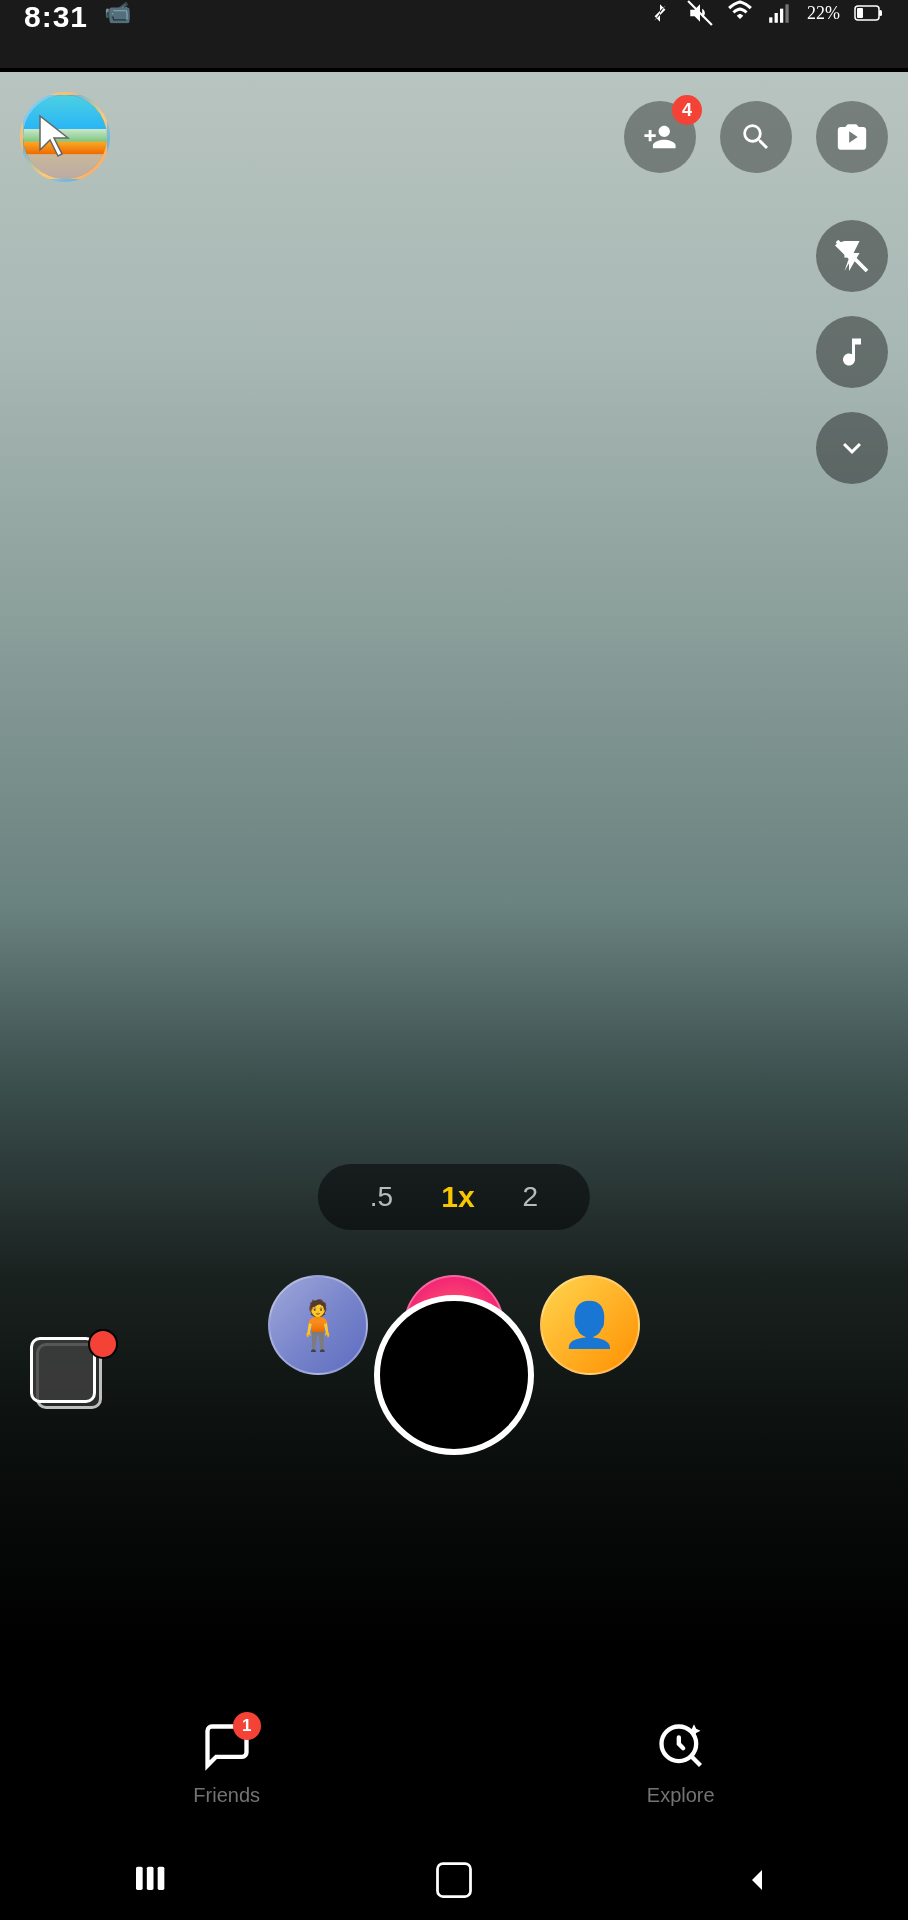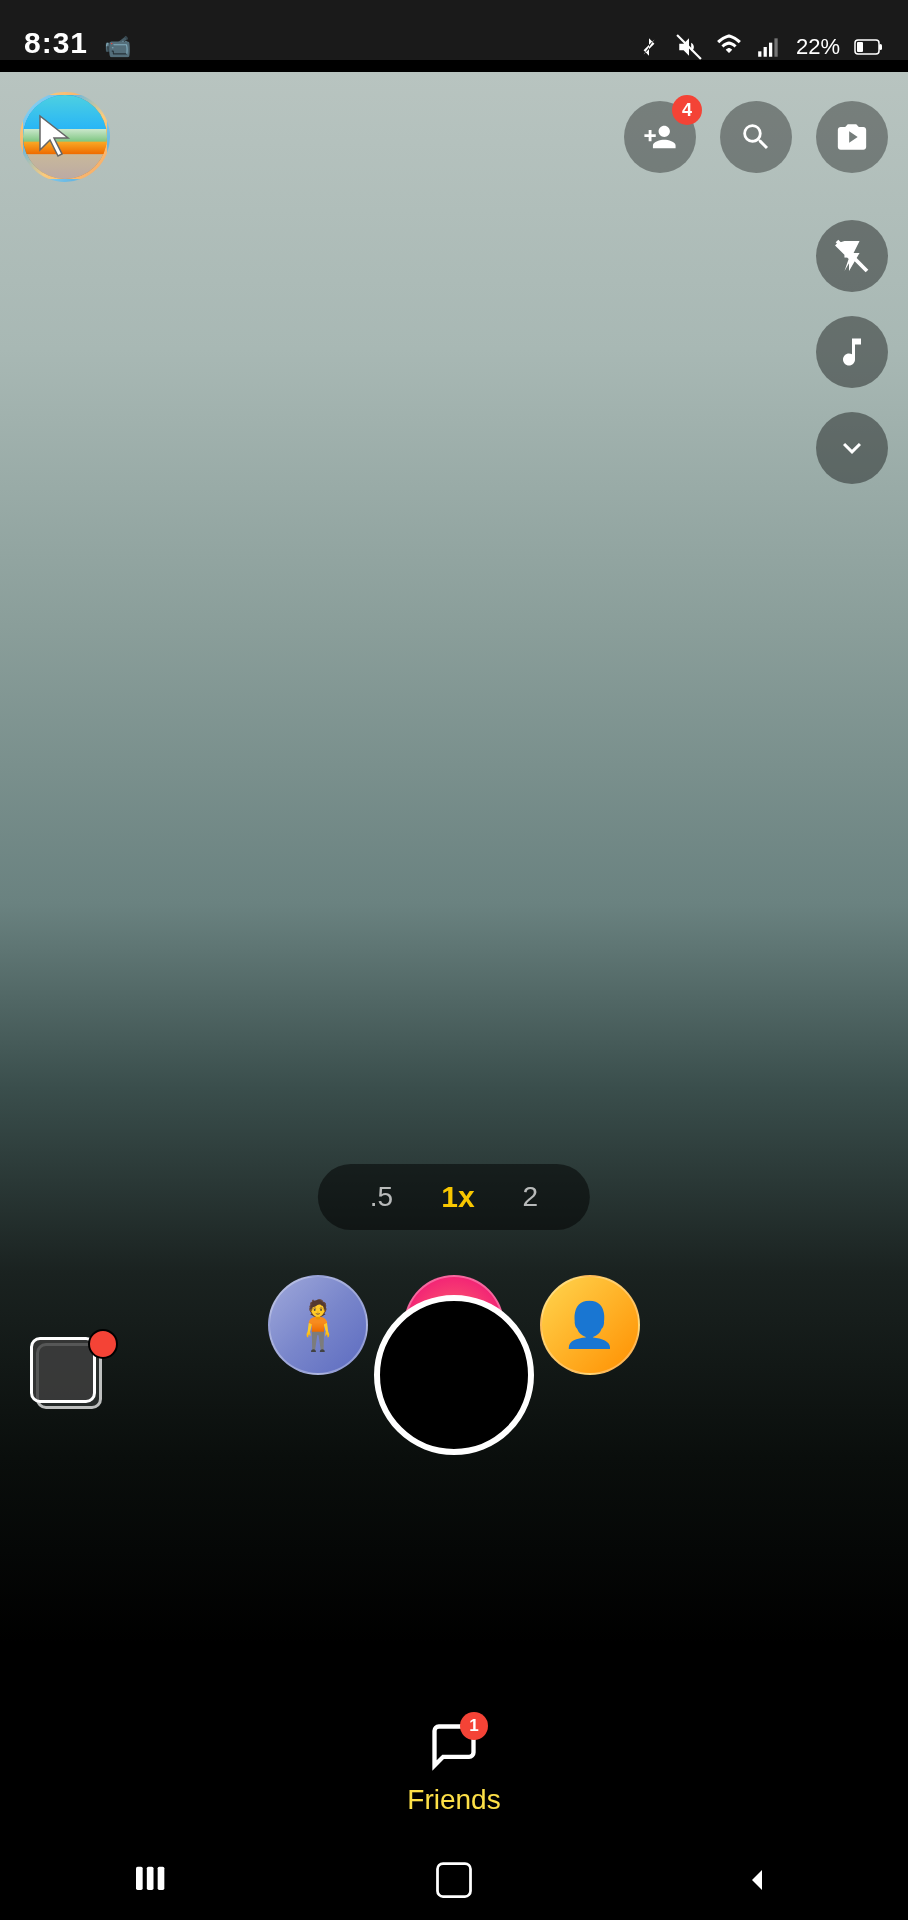--- a/index.html
+++ b/index.html
@@ -11,24 +11,24 @@
       background: #000;
       font-family: -apple-system, BlinkMacSystemFont, 'Helvetica Neue', sans-serif;
       overflow: hidden;
       position: relative;
     }
 
     
     #status-bar {
       position: absolute;
       top: 0; left: 0; right: 0;
-      height: 60px;
+      height: 68px;
       background: #1a1a1a;
       display: flex;
-      align-items: flex-end;
+      align-items: flex-start;
       padding: 0 24px;
       z-index: 100;
     }
 
     #status-time {
       color: #fff;
       font-size: 30px;
       font-weight: 600;
       letter-spacing: 1px;
     }
@@ -42,21 +42,22 @@
     #status-right {
       margin-left: auto;
       display: flex;
       align-items: center;
       gap: 14px;
       color: #fff;
       font-size: 24px;
     }
 
     #battery-text {
-      font-size: 22px;
+      font-size: 18px;
+      font-family: Liberation Serif, serif;
     }
 
     
     #camera-area {
       position: absolute;
       top: 72px;
       left: 0; right: 0;
       bottom: 0;
       background: linear-gradient(to bottom, 
         #b8c4c0 0%, 
@@ -333,22 +334,22 @@
 
     .nav-item svg {
       width: 50px;
       height: 50px;
       fill: none;
       stroke: #fff;
       stroke-width: 2.5;
     }
 
     .nav-label {
-      font-size: 28px;
-      color: #fde047;
+      font-size: 20px;
+      color: #737373;
       font-weight: 500;
     }
 
     .nav-badge {
       position: absolute;
       top: -8px;
       right: -8px;
       width: 28px;
       height: 28px;
       background: #f44336;
@@ -534,20 +535,32 @@
   <div class="nav-item">
     <div style="position:relative;">
       <svg viewBox="0 0 24 24" style="width:52px;height:52px;fill:none;stroke:#fff;stroke-width:2;">
         <path d="M21 15a2 2 0 0 1-2 2H7l-4 4V5a2 2 0 0 1 2-2h14a2 2 0 0 1 2 2z"></path>
       </svg>
       <div class="nav-badge">1</div>
     </div>
     <span class="nav-label">Friends</span>
   </div>
 
+  <div class="nav-item">
+    <div style="position:relative;">
+      <svg viewBox="0 0 24 24" style="width:52px;height:52px;fill:none;stroke:#fff;stroke-width:2;">
+        <circle cx="11" cy="11" r="8"></circle>
+        <path d="M21 21l-4.35-4.35"></path>
+        <path d="M11 8v3l2 2" stroke-linecap="round"></path>
+
+        <path d="M18 2l1 2 2 1-2 1-1 2-1-2-2-1 2-1z" fill="#fff" stroke="none"></path>
+      </svg>
+    </div>
+    <span class="nav-label">Explore</span>
+  </div>
 
 </div>
 
 <div id="android-nav">
   <div class="android-nav-btn">
     <svg width="40" height="40" viewBox="0 0 24 24" fill="#fff">
       <rect x="3" y="4" width="4" height="14" rx="1"></rect>
       <rect x="9.5" y="4" width="4" height="14" rx="1"></rect>
       <rect x="16" y="4" width="4" height="14" rx="1"></rect>
     </svg>

